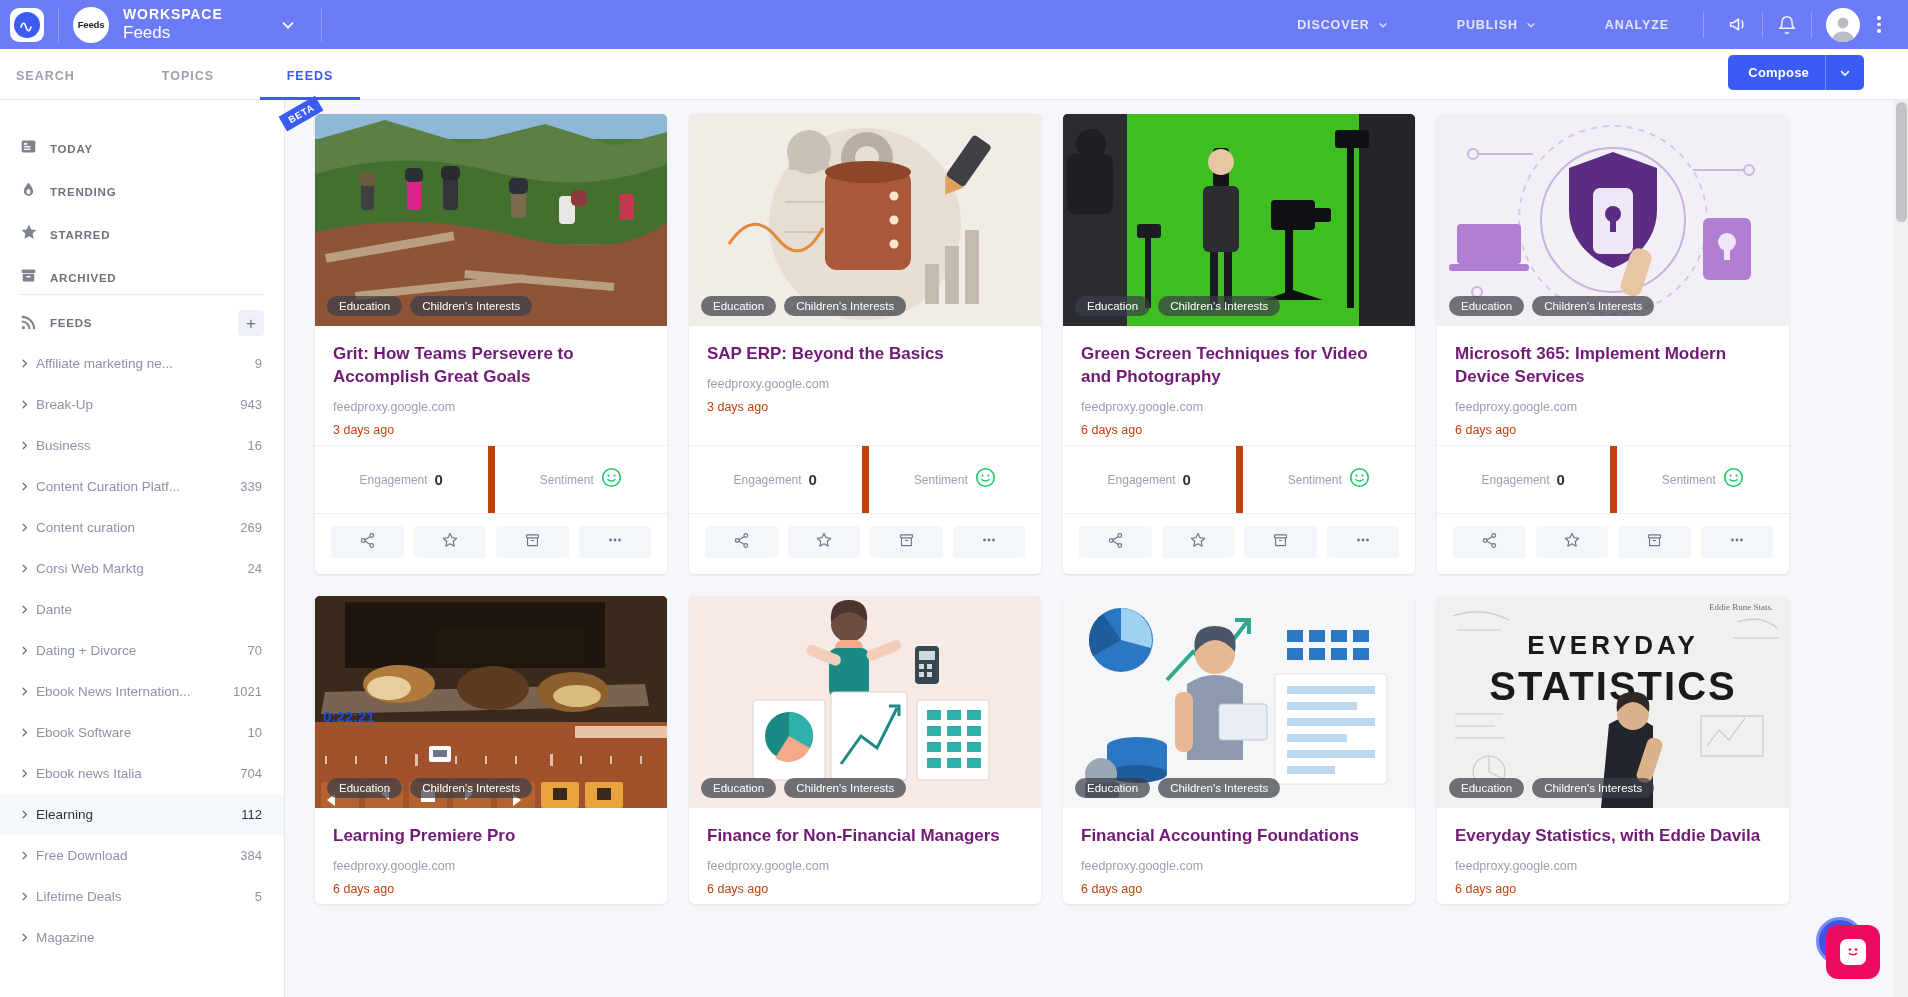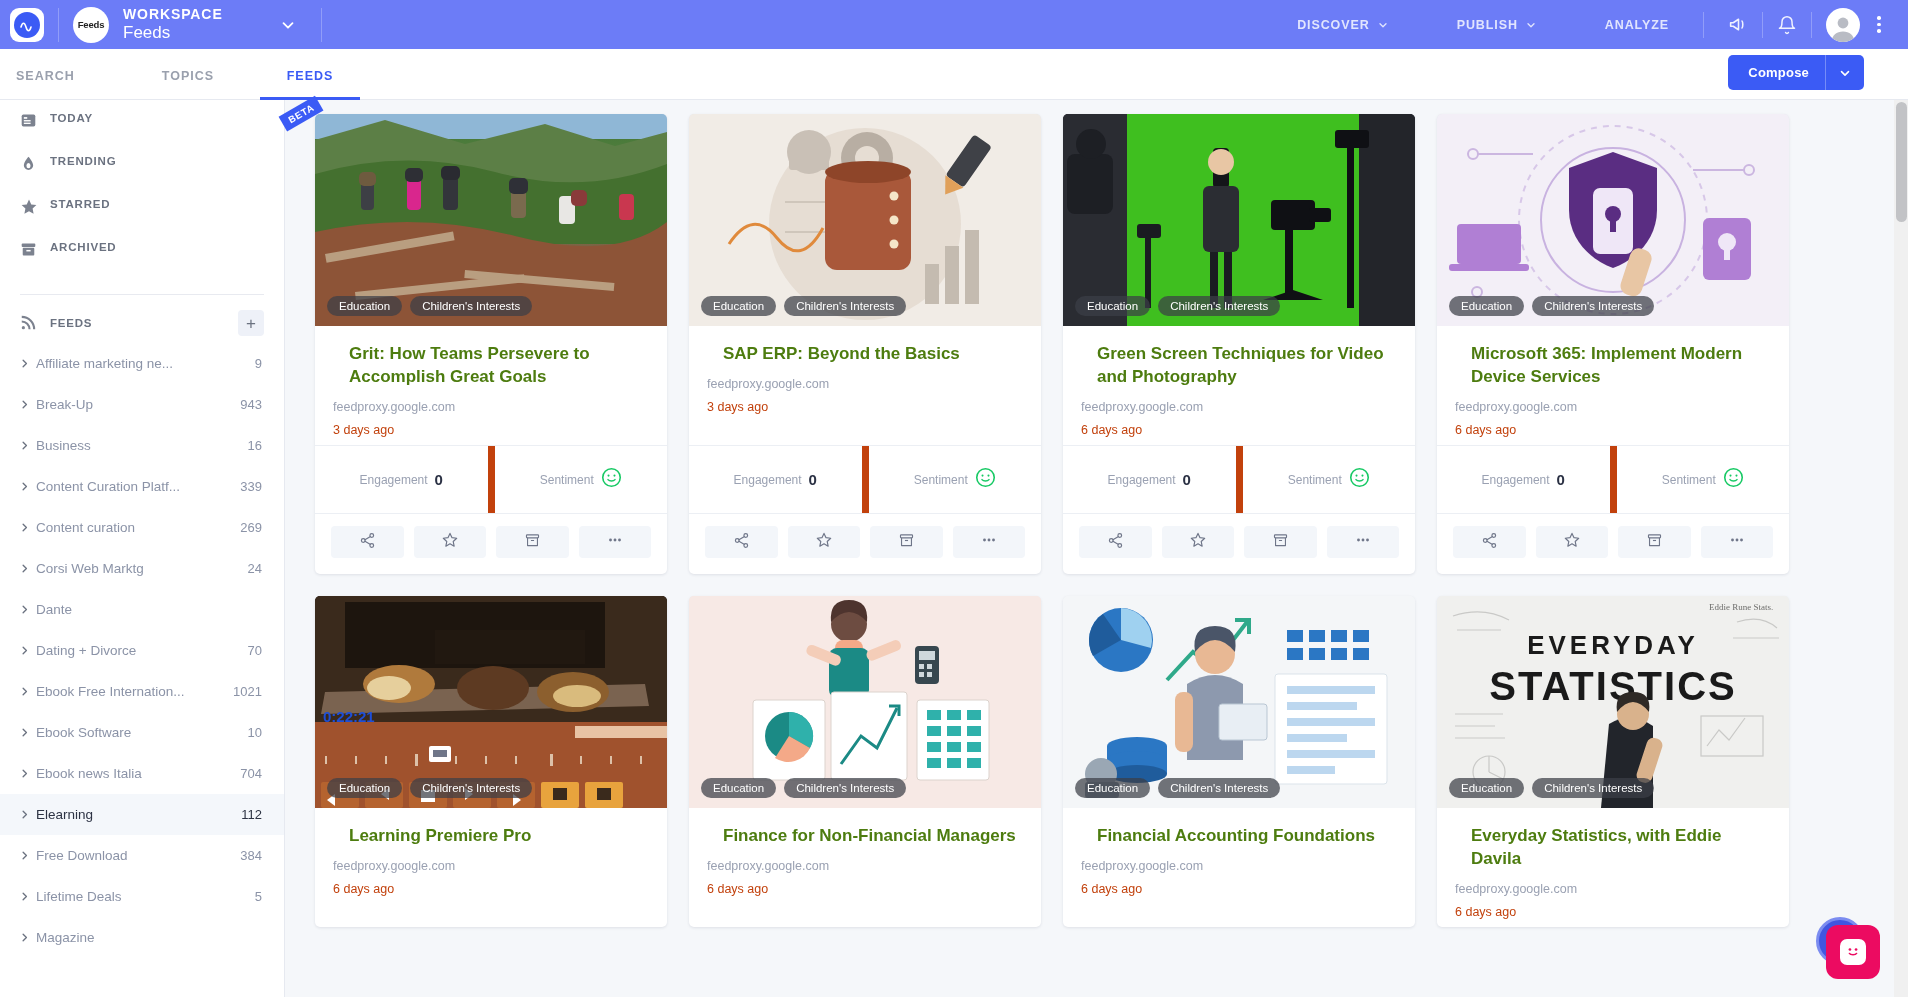--- a/index.html
+++ b/index.html
@@ -140,21 +140,21 @@
 
   
   .sidebar {
     width: 285px; flex:none;
     background: #fff;
     border-right: 1px solid #e6e9f0;
     overflow: hidden;
     padding-top: 12px;
   }
   .nav-row {
-    height: 43px; display:flex; align-items:flex-start;
+    height: 43px; display:flex; align-items:flex-end;
     padding-left: 20px; cursor:pointer;
     color:#6b7280;
   }
   .nav-row .ico { width: 30px; display:flex; align-items:center; color:#7c828f;}
   .nav-row .lbl { font-size: 11.5px; font-weight:bold; letter-spacing:0.8px; color:#6b7280;}
   .sb-sep { height:1px; background:#e8eaf0; margin: 10px 20px 8px 20px;}
   .feeds-head {
     height: 40px; display:flex; align-items:center;
     padding-left: 20px; padding-right: 20px;
   }
@@ -203,22 +203,22 @@
     position:absolute; left: 12px; bottom: 10px;
     display:flex; gap: 8px;
   }
   .tag {
     background: rgba(60,62,70,0.72); color:#fff;
     font-size: 11.5px; border-radius: 12px;
     padding: 4px 12px; white-space:nowrap;
   }
   .card-body { padding: 16px 18px 8px 18px; flex:1; }
   .card-title {
-    font-size: 17px; font-weight: bold; color:#4d7c0f;
-    line-height: 1.36; margin-bottom: 12px; margin-left: 16px;
+    font-size: 17px; font-weight: bold; color:#701a75;
+    line-height: 1.36; margin-bottom: 12px;
   }
   .card-src { font-size: 12.5px; color:#9aa1b2; margin-bottom: 9px;}
   .card-time { font-size: 12.5px; color:#c2410c; }
   .metrics {
     border-top: 1px solid #eceff4;
     display:flex; height: 68px;
   }
   .metric { flex:1; display:flex; flex-direction:row; align-items:center; justify-content:center; gap:7px;}
   .metric + .metric { border-left: 7px solid #c2410c; }
   .metric-lbl { font-size: 12px; color:#9aa1b2;}
@@ -486,21 +486,21 @@
           </span>
           <span class="fname">Dating + Divorce</span>
           <span class="fcount">70</span>
         </div>
         <div class="feed-row">
           <span class="chev">
             <svg width="11" height="11" viewBox="0 0 20 20">
               <path d="M7.5 4l6 6-6 6" stroke="currentColor" stroke-width="2.4" fill="none" stroke-linecap="round" stroke-linejoin="round"></path>
             </svg>
           </span>
-          <span class="fname">Ebook Free Internation...</span>
+          <span class="fname">Ebook News Internation...</span>
           <span class="fcount">1021</span>
         </div>
         <div class="feed-row">
           <span class="chev">
             <svg width="11" height="11" viewBox="0 0 20 20">
               <path d="M7.5 4l6 6-6 6" stroke="currentColor" stroke-width="2.4" fill="none" stroke-linecap="round" stroke-linejoin="round"></path>
             </svg>
           </span>
           <span class="fname">Ebook Software</span>
           <span class="fcount">10</span>

